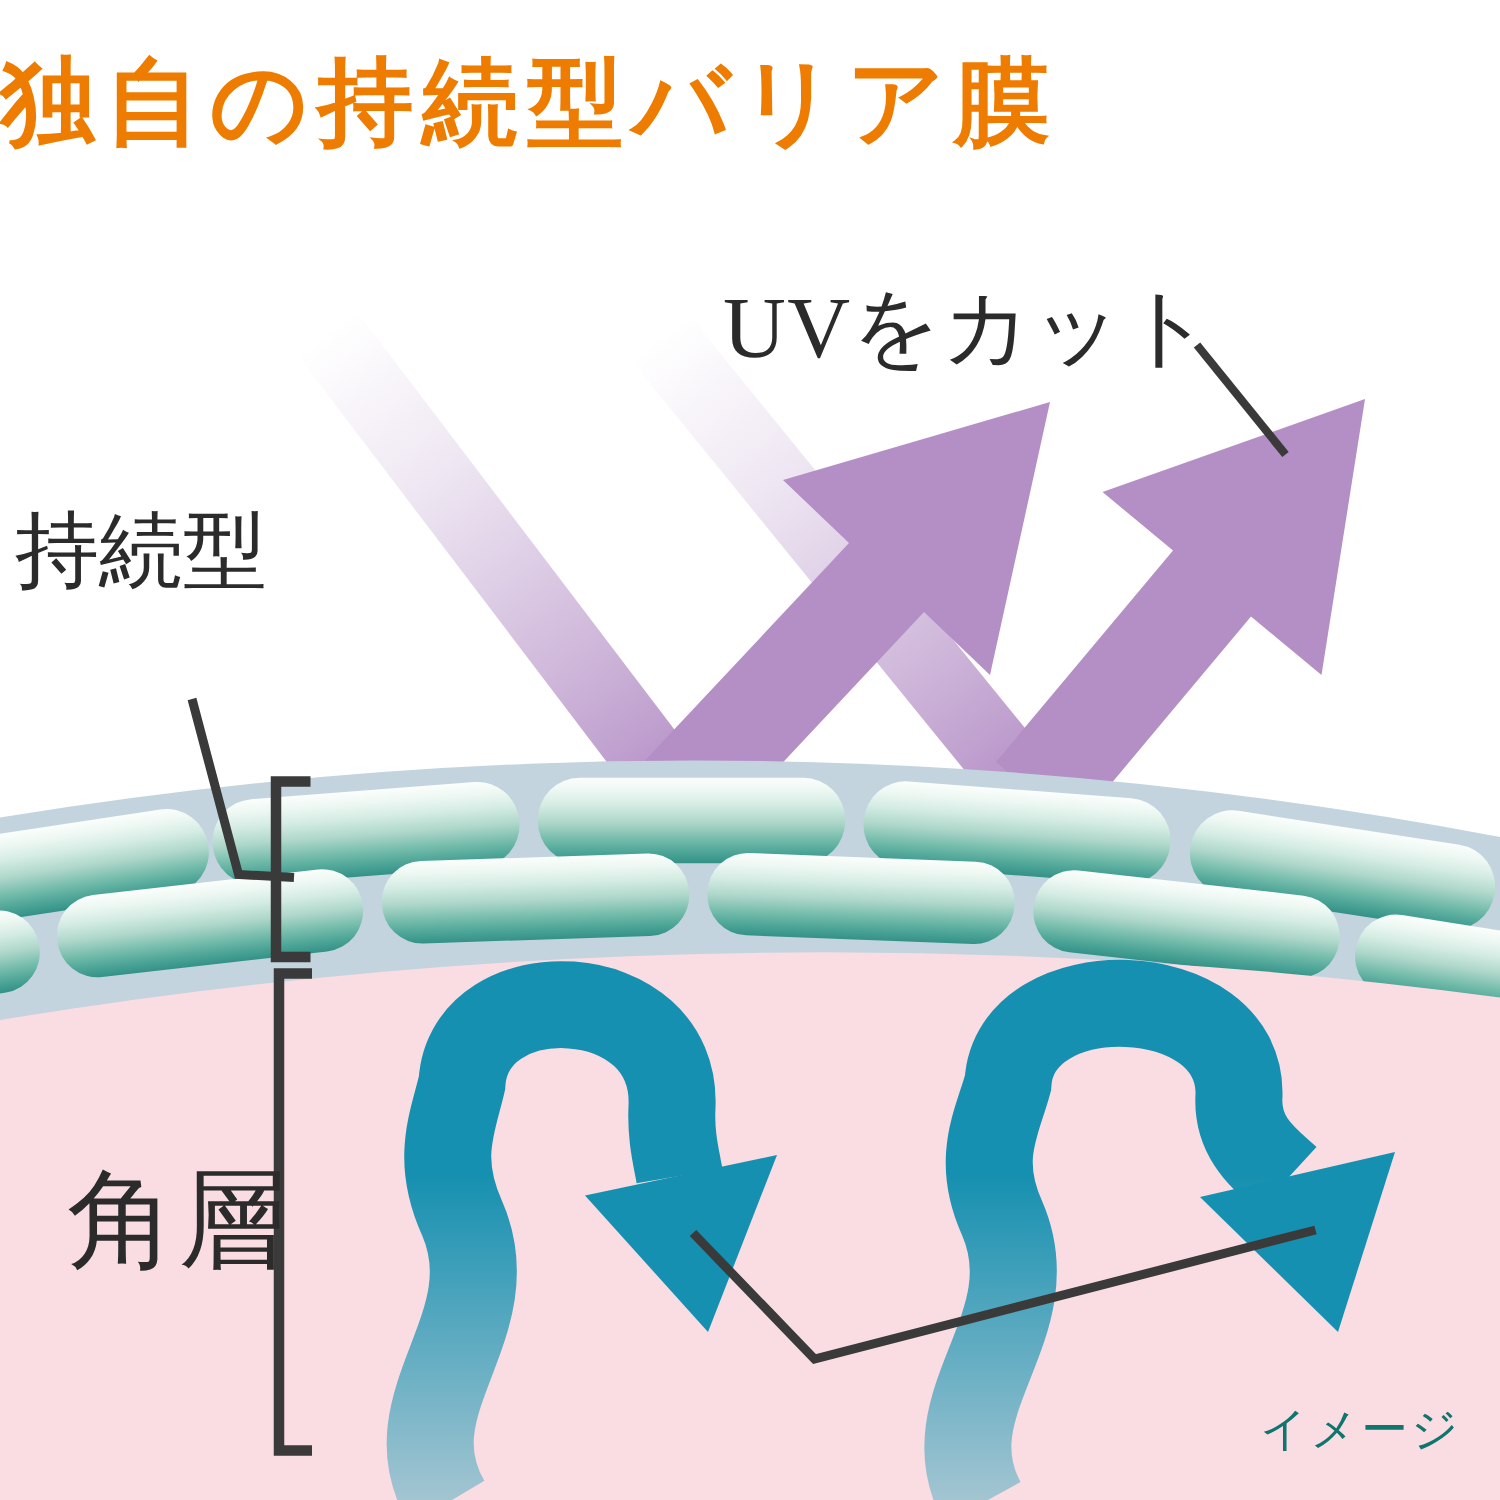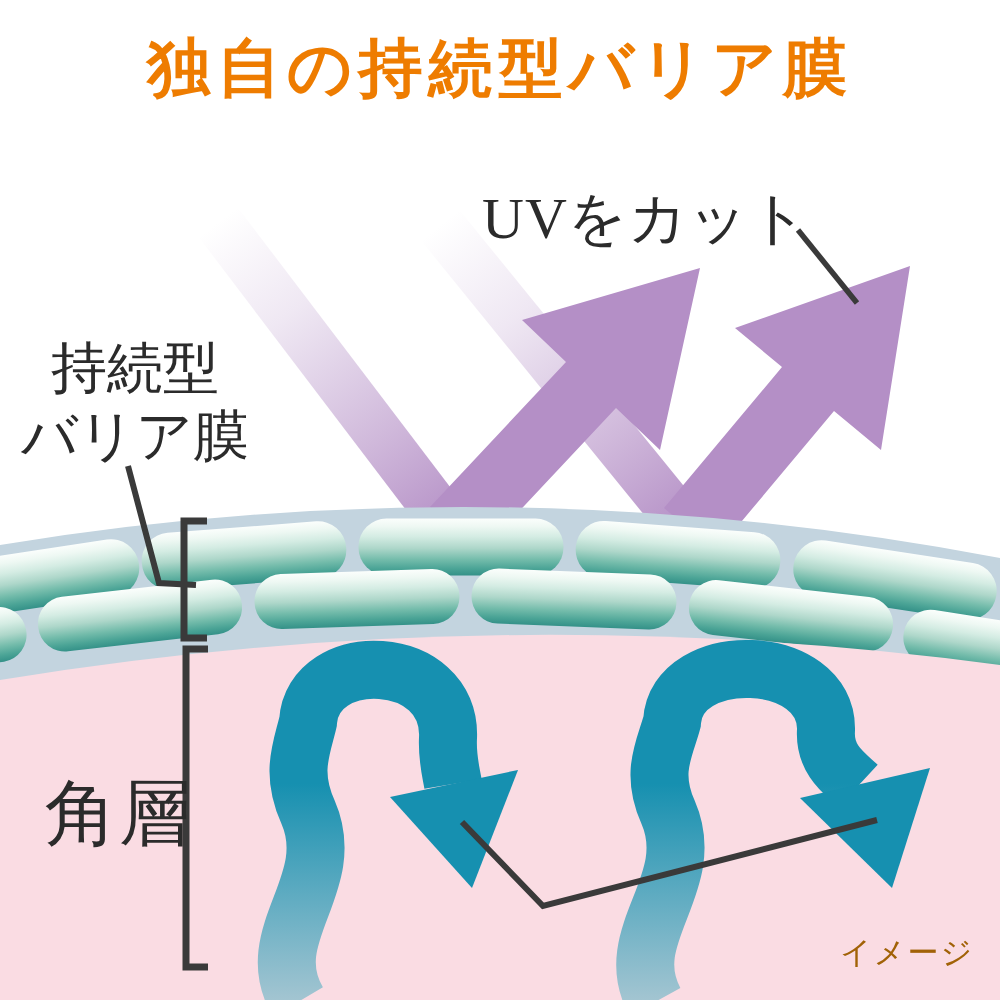--- a/index.html
+++ b/index.html
@@ -3,28 +3,28 @@
 <meta charset="utf-8">
 <style>
   html,body{margin:0;padding:0;background:#fff;}
   .stage{
     position:relative;width:1000px;height:1000px;overflow:hidden;background:#ffffff;
     font-family:"Liberation Serif","DejaVu Serif",serif;
   }
   .stage svg{position:absolute;left:0;top:0;}
   .lbl{position:absolute;color:#2b2b2b;line-height:1.08;white-space:nowrap;}
   .title{
-    left:0;right:0;top:34px;text-align:center;
+    left:0;right:0;top:34px;text-align:left;
     font-size:64px;font-weight:700;letter-spacing:6px;color:#ee7c00;
   }
   .uv-label{left:482px;top:188px;font-size:58px;letter-spacing:1px;}
-  .barrier-label{left:10px;top:334px;width:250px;text-align:center;font-size:56px;line-height:68px;}
+  .barrier-label{left:10px;top:334px;width:250px;font-size:56px;line-height:68px;}
   .stratum-label{left:45px;top:776px;font-size:72px;letter-spacing:2px;}
   .moisture-label{left:380px;top:910px;font-size:56px;letter-spacing:0px;}
-  .image-note{left:840px;top:936px;font-size:31px;color:#a16207;letter-spacing:2px;}
+  .image-note{left:840px;top:936px;font-size:31px;color:#0f766e;letter-spacing:2px;}
 </style>
 </head>
 <body>
 
 <div class="stage">
 
   <svg width="1000" height="1000" viewBox="0 0 1000 1000">
     <defs>
       <linearGradient id="ray1g" gradientUnits="userSpaceOnUse" x1="218" y1="222" x2="452" y2="530">
         <stop offset="0" stop-color="#b796c9" stop-opacity="0"></stop>
@@ -102,21 +102,20 @@
       <path d="M462,822 L543,906 L877,820" stroke-width="6"></path>
     </g>
   </svg>
 
   <div class="lbl title">独自の持続型バリア膜</div>
 
   <div class="lbl uv-label">UVをカット</div>
 
   <div class="lbl barrier-label">
     <div>持続型</div>
-    <div>バリア膜</div>
   </div>
 
   <div class="lbl stratum-label">角層</div>
 
 
   <div class="lbl image-note">イメージ</div>
 
 </div>
 
 </body></html>

